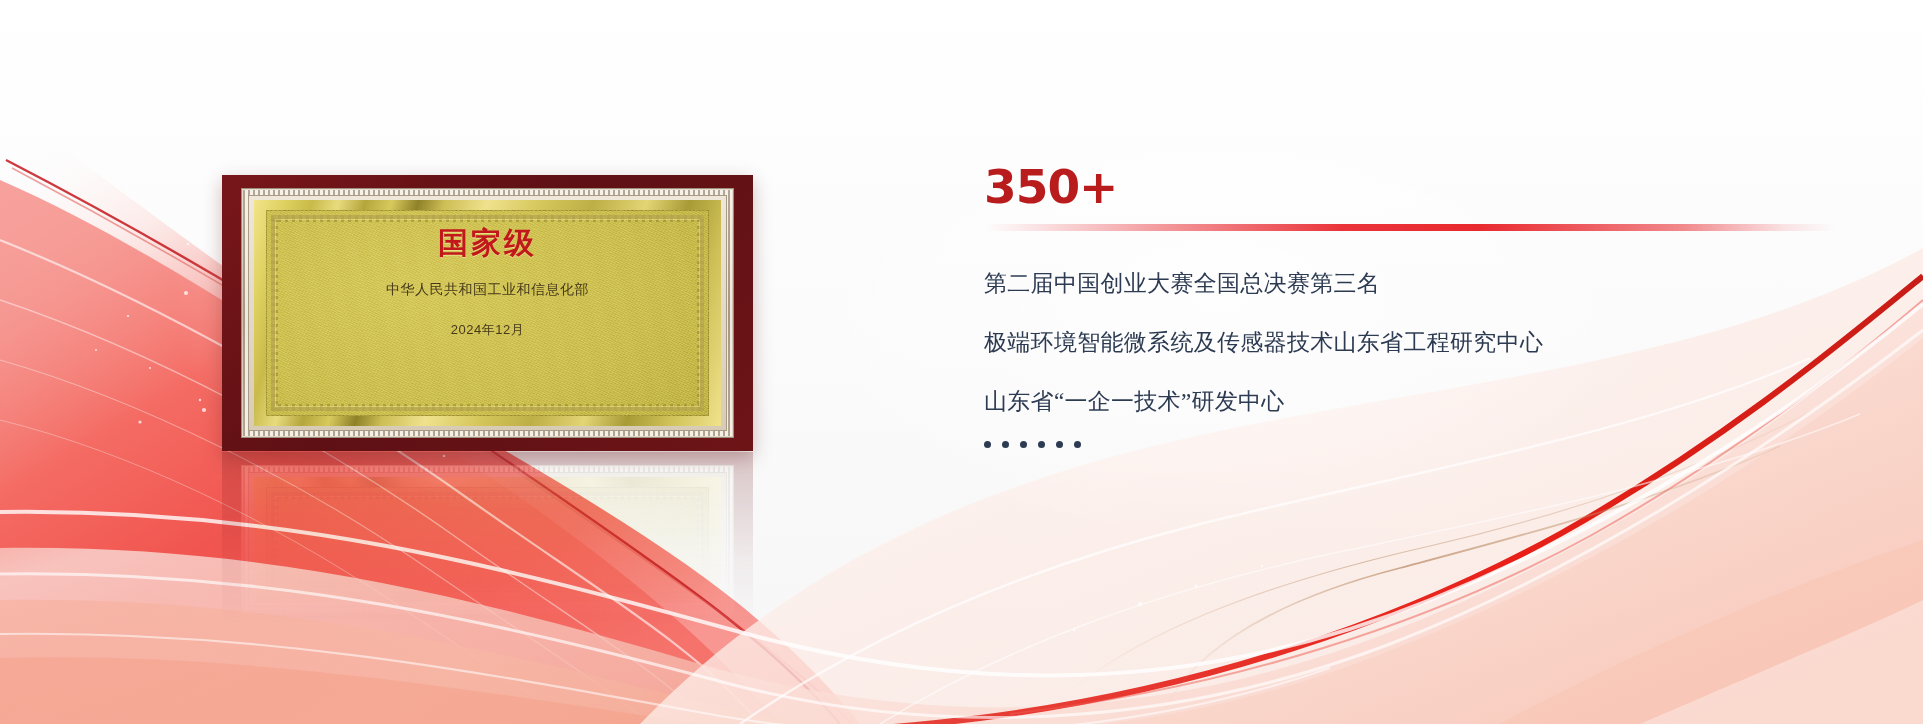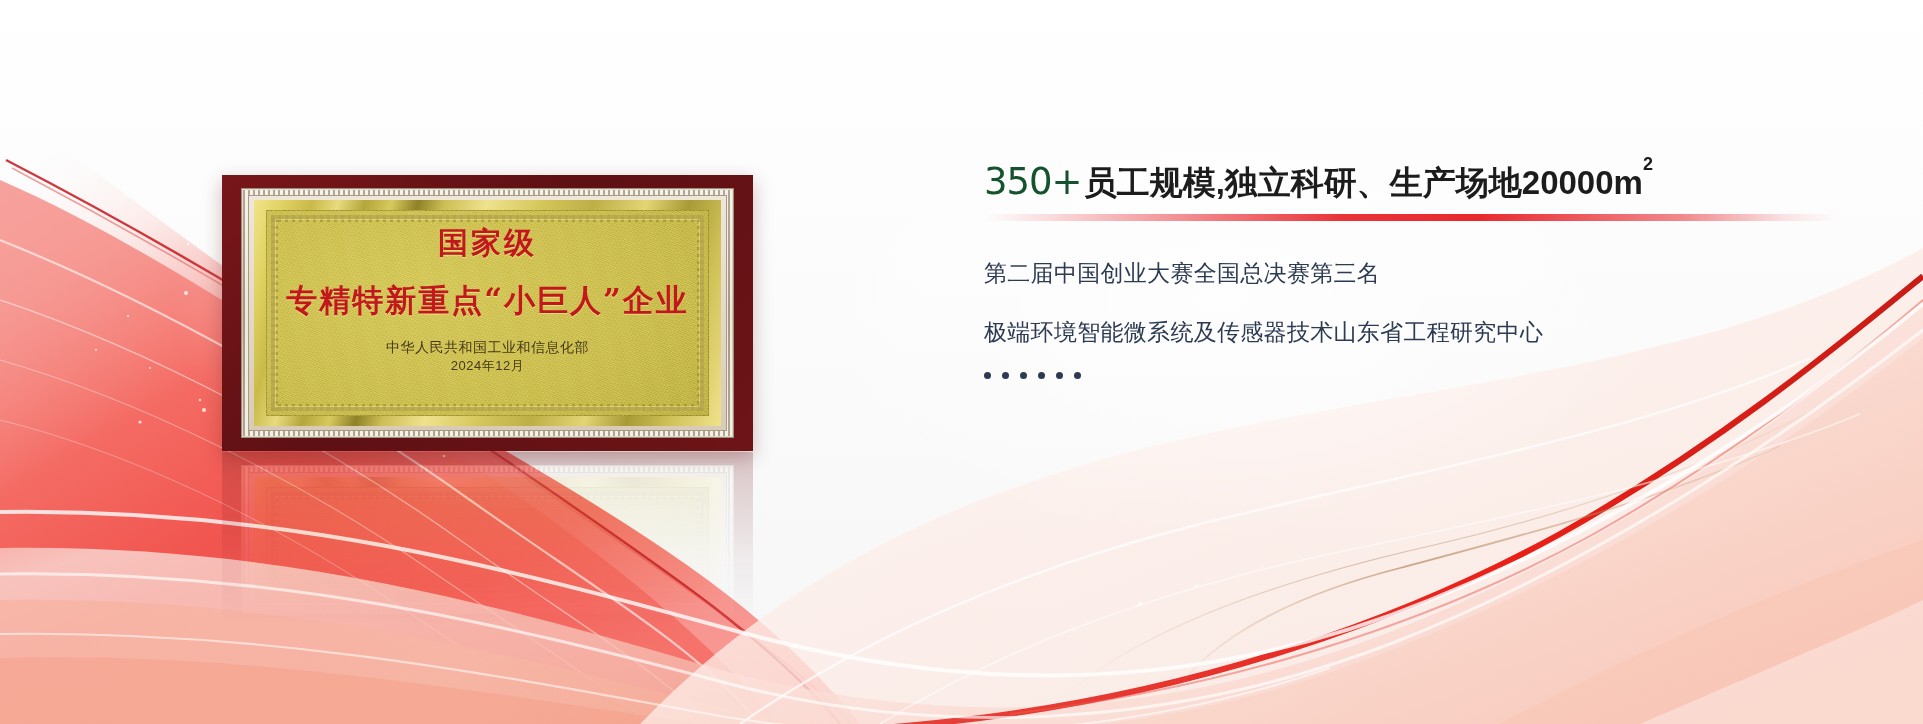--- a/index.html
+++ b/index.html
@@ -82,42 +82,42 @@
     font-family:"DejaVu Serif","Liberation Serif",serif;
     font-weight:bold;color:#c0181b;font-size:30px;letter-spacing:3px;
     text-shadow:0 1px 0 rgba(255,240,170,.55);
   }
   .pt-l2{
     font-family:"DejaVu Serif","Liberation Serif",serif;
     font-weight:bold;color:#c0181b;font-size:31px;letter-spacing:2px;margin-top:16px;
     text-shadow:0 1px 0 rgba(255,240,170,.55);
   }
   .pt-org{font-size:14px;color:#46391a;margin-top:17px;letter-spacing:.5px;}
-  .pt-date{font-size:13px;color:#46391a;margin-top:0;letter-spacing:.5px;}
+  .pt-date{font-size:13px;color:#46391a;margin-top:22px;letter-spacing:.5px;}
 
   
   .plaque-reflection{
     position:absolute;left:222px;top:452px;width:531px;height:175px;
     transform:scaleY(-1);
     opacity:.30;
     -webkit-mask-image:linear-gradient(180deg,rgba(0,0,0,0) 0%,rgba(0,0,0,.18) 38%,rgba(0,0,0,.75) 100%);
     mask-image:linear-gradient(180deg,rgba(0,0,0,0) 0%,rgba(0,0,0,.18) 38%,rgba(0,0,0,.75) 100%);
     filter:blur(.6px);
     pointer-events:none;
   }
   .plaque-reflection .plaque{box-shadow:none;}
 
   
   .content{position:absolute;left:984px;top:163px;width:880px;}
   .headline{
     display:flex;align-items:baseline;white-space:nowrap;
     line-height:1;
   }
   .hl-num{
-    color:#14532d;font-weight:normal;font-size:37px;letter-spacing:-1px;
+    color:#b91c1c;font-weight:bold;font-size:47px;letter-spacing:-1px;
     font-family:"DejaVu Sans","Liberation Sans",sans-serif;
   }
   .hl-rest{
     color:#1c1c1c;font-weight:bold;font-size:33px;letter-spacing:0px;margin-left:2px;
   }
   .hl-sup{font-size:18px;vertical-align:super;position:relative;top:-12px;font-weight:bold;}
   .hl-rule{
     margin-top:14px;height:7px;width:852px;border-radius:4px;
     background:linear-gradient(90deg,
       rgba(232,41,47,0) 0%,
@@ -283,21 +283,20 @@
         <div class="frame-orn"></div>
         <div class="frame-orn2">
           <div class="frame-orn3"></div>
         </div>
       </div>
       <div class="gold-bevel">
         <div class="gold-plate"></div>
       </div>
       <div class="plaque-text">
         <div class="pt-l1">国家级</div>
-        <div class="pt-l2">专精特新重点“小巨人”企业</div>
         <div class="pt-org">中华人民共和国工业和信息化部</div>
         <div class="pt-date">2024年12月</div>
       </div>
     </div>
   </div>
 
   <div class="plaque-reflection">
     <div class="plaque">
       <div class="frame-outer">
         <div class="frame-orn"></div>
@@ -308,28 +307,28 @@
       <div class="gold-bevel">
         <div class="gold-plate"></div>
       </div>
     </div>
   </div>
 
   <div class="content">
 
     <div class="headline">
       <span class="hl-num">350+</span>
-      <span class="hl-rest"><span>员工规模,独立科研、生产场地20000m</span><span class="hl-sup">2</span></span>
     </div>
 
     <div class="hl-rule"></div>
 
     <div class="award-list">
       <div class="award-item">第二届中国创业大赛全国总决赛第三名</div>
       <div class="award-item">极端环境智能微系统及传感器技术山东省工程研究中心</div>
+      <div class="award-item">山东省“一企一技术”研发中心</div>
       <div class="award-dots">
           <i></i>
           <i></i>
           <i></i>
           <i></i>
           <i></i>
           <i></i>
         </div>
     </div>
 

